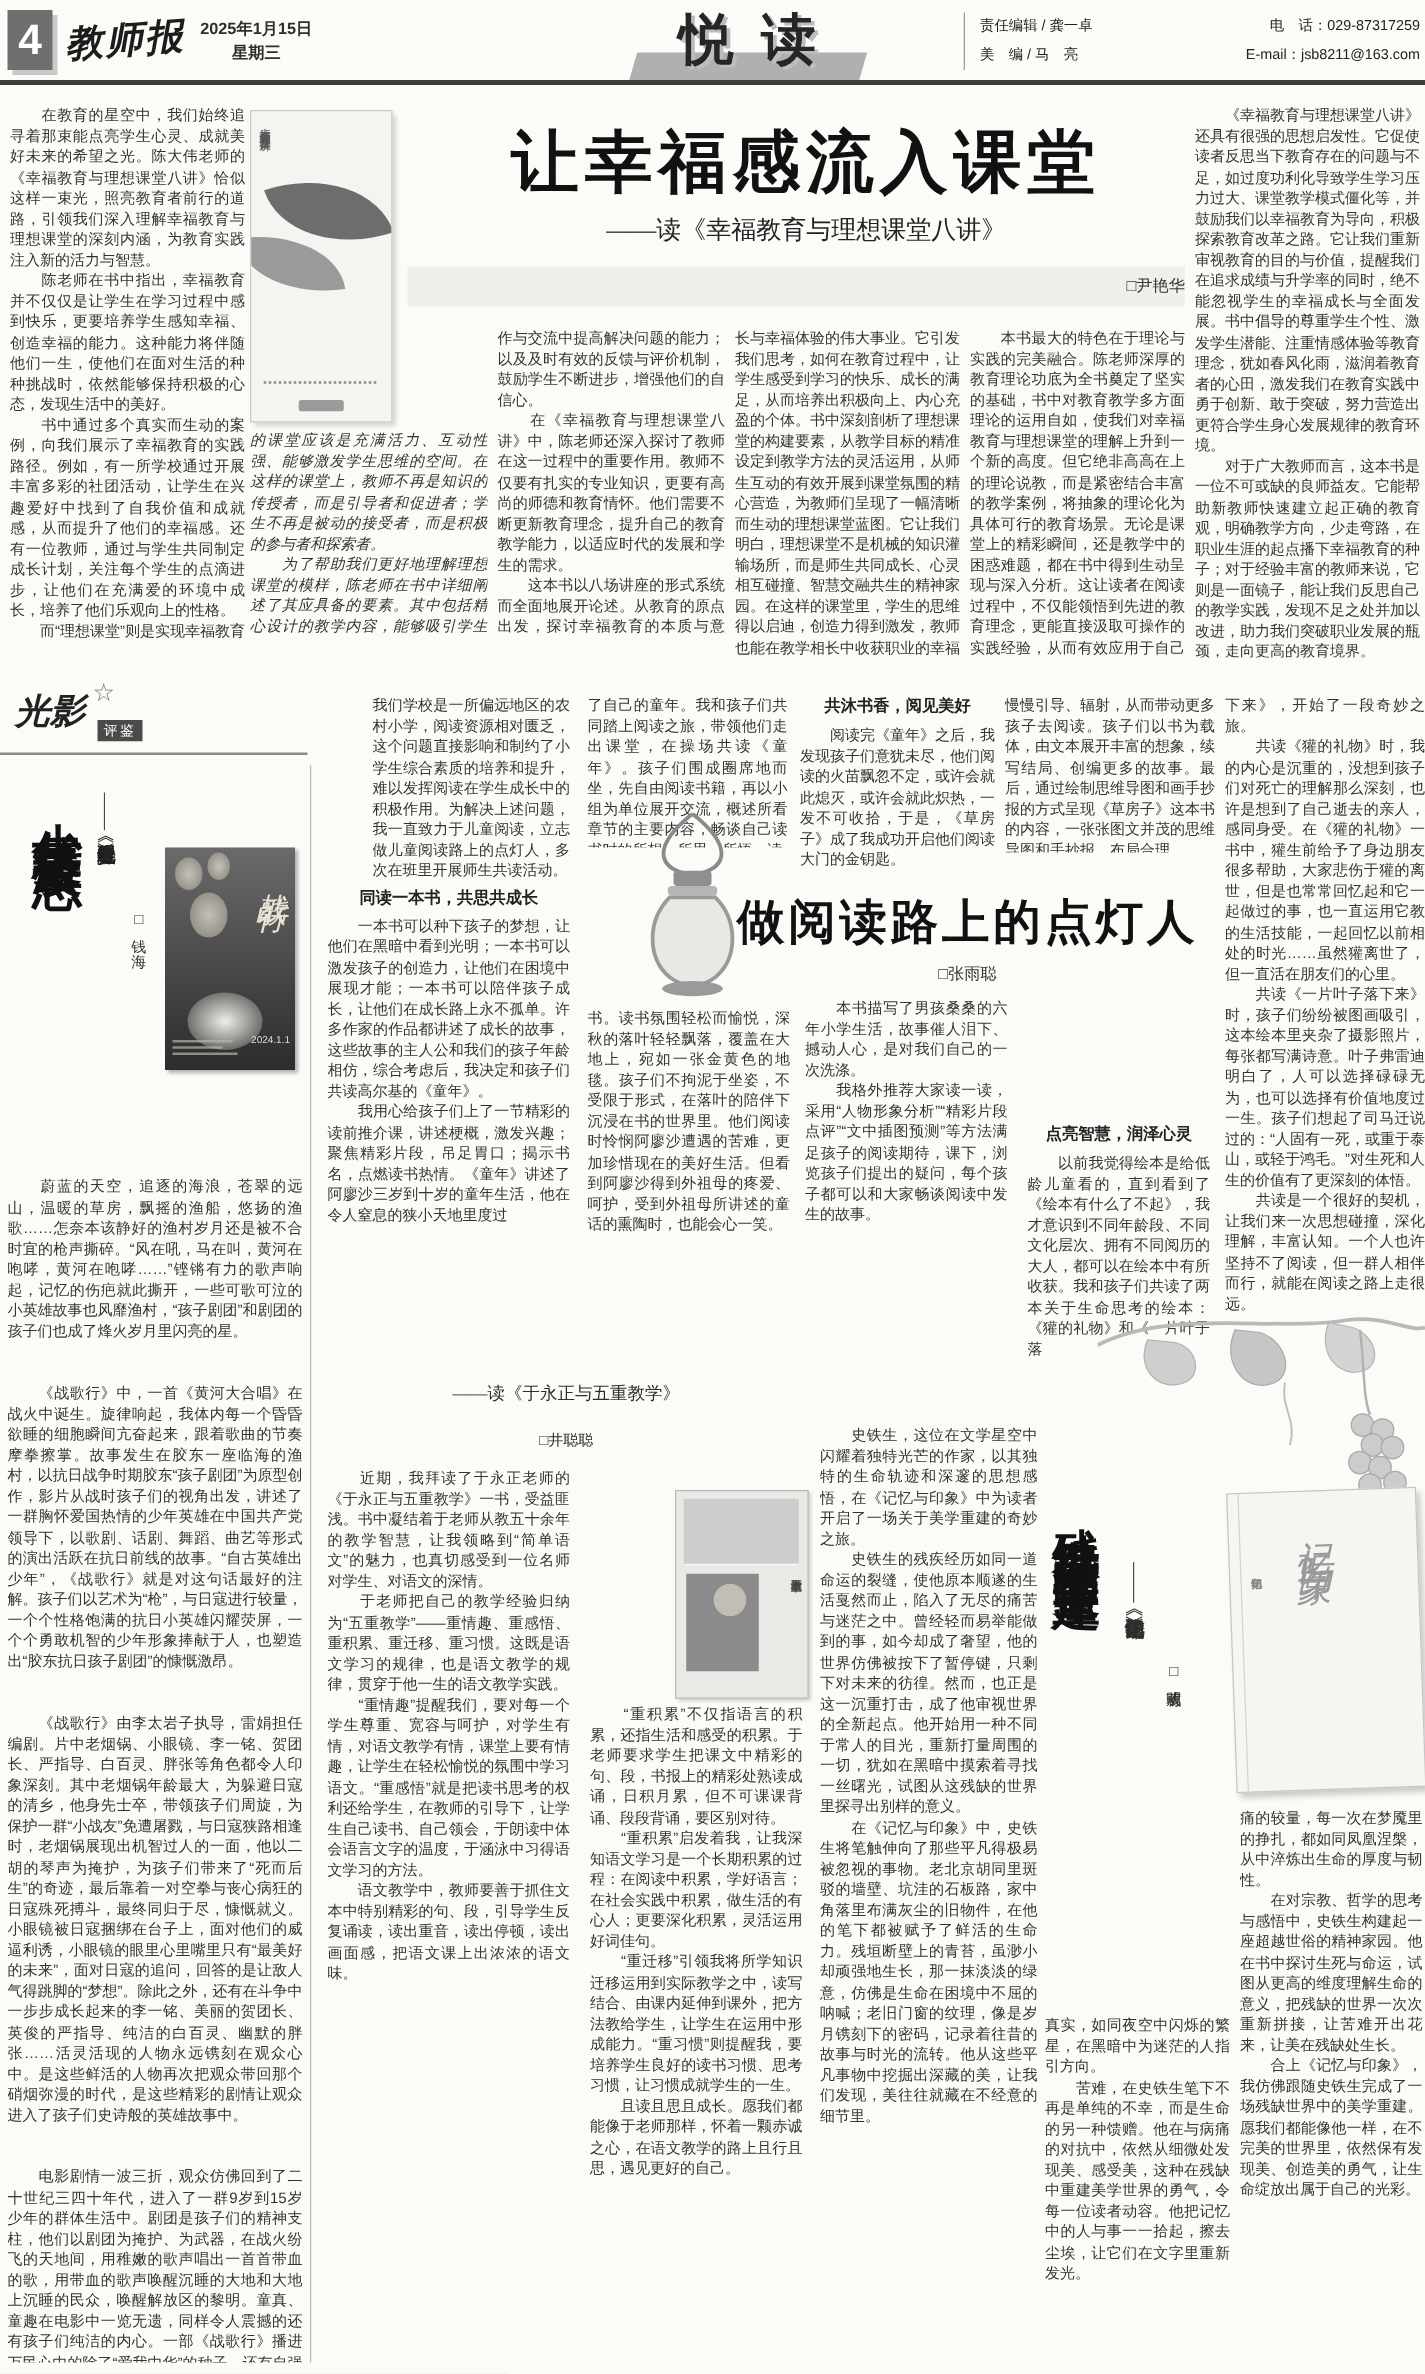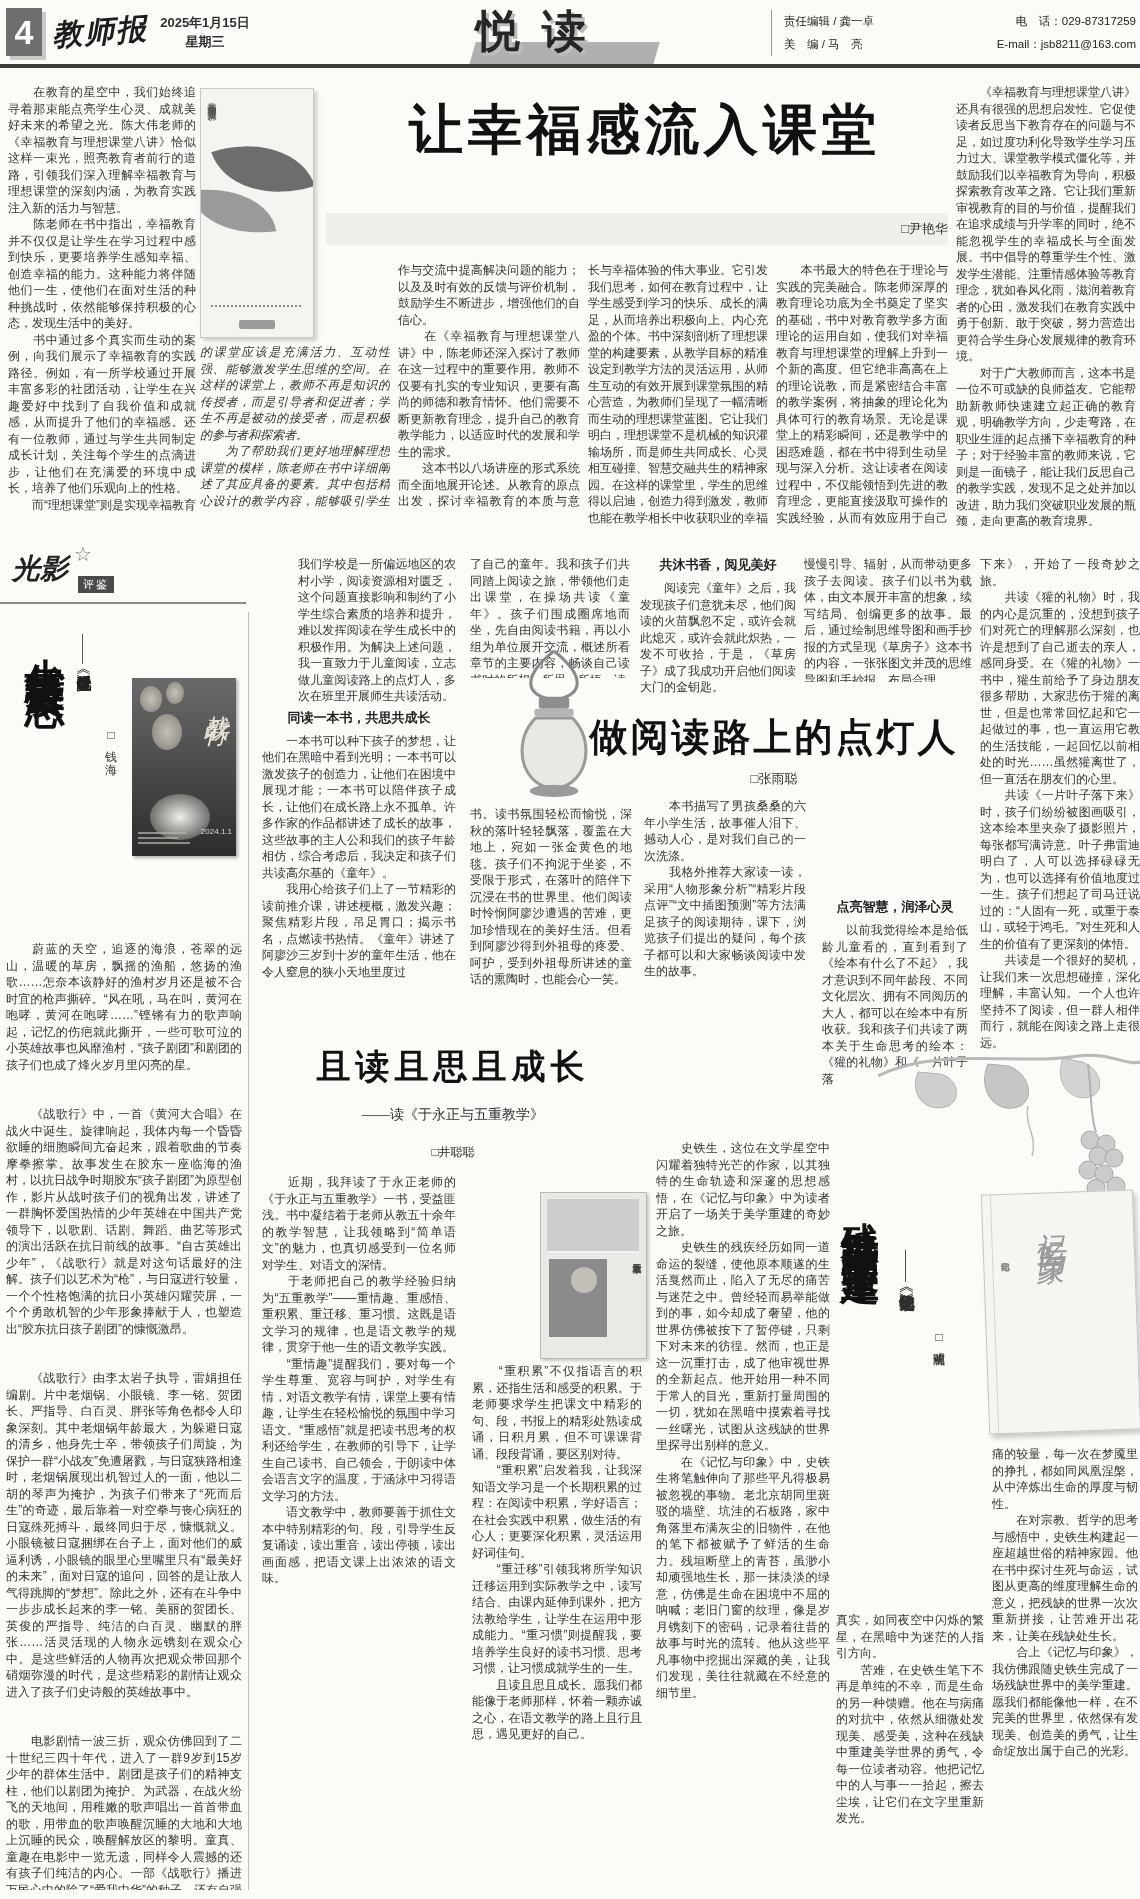--- a/index.html
+++ b/index.html
@@ -6,21 +6,21 @@
   #page{position:relative;width:1140px;height:1899px;background:#fbfbf8;margin:0 auto;overflow:hidden;
         font-family:"Liberation Sans",sans-serif;color:#2e2e2e;}
   .abs{position:absolute;}
   .bt{font-size:12px;line-height:16.5px;text-align:justify;white-space:pre-wrap;overflow:hidden;color:#333;}
   
   #pagenum{left:6px;top:8px;width:36px;height:48px;background:#6f6f6f;color:#fff;font-size:34px;font-weight:bold;
            text-align:center;line-height:48px;box-shadow:4px 4px 0 #c9c9c9;}
   #brand{left:52px;top:12px;font-family:"Liberation Serif",serif;font-style:italic;font-weight:bold;
          font-size:30px;transform:rotate(-4deg);letter-spacing:2px;color:#1c1c1c;}
   #dateblk{left:150px;top:13px;width:110px;text-align:center;font-weight:bold;font-size:13px;line-height:19px;}
-  #masthead{left:454px;top:2px;width:220px;height:70px;}
+  #masthead{left:488px;top:2px;width:220px;height:70px;text-align:center;}
   #mh-ribbon{position:absolute;left:18px;top:40px;width:184px;height:26px;background:#b0b0b0;transform:skewX(-16deg);}
   #mh-text{position:relative;font-size:44px;font-weight:bold;letter-spacing:22px;padding-left:22px;
            font-family:"Liberation Serif",serif;color:#262626;text-shadow:3px 3px 0 #bdbdbd;}
   #editorinfo{right:4px;top:10px;width:352px;height:46px;border-left:1px solid #999;padding-left:12px;
               font-size:11.5px;line-height:23px;color:#222;}
   .edrow{display:flex;justify-content:space-between;}
   #toprule{top:64px;left:0;width:1140px;height:4px;background:#3c3c3c;}
   
   #a1-col1{left:8px;top:84px;width:188px;height:430px;}
   #a1-book{left:200px;top:88px;width:112px;height:248px;background:#f4f4f0;border:1px solid #c9c9c9;
@@ -133,20 +133,21 @@
 　　书中通过多个真实而生动的案例，向我们展示了幸福教育的实践路径。例如，有一所学校通过开展丰富多彩的社团活动，让学生在兴趣爱好中找到了自我价值和成就感，从而提升了他们的幸福感。还有一位教师，通过与学生共同制定成长计划，关注每个学生的点滴进步，让他们在充满爱的环境中成长，培养了他们乐观向上的性格。
 　　而“理想课堂”则是实现幸福教育的重要场所。陈老师认为理想</div>
   <div class="abs" id="a1-book">
     <div id="a1-cover-title">幸福教育与理想课堂八讲</div>
     <div class="leaf1"></div>
     <div class="leaf2"></div>
     <div class="dotbar"></div>
     <div class="pubmark"></div>
   </div>
   <div class="abs" id="a1-title">让幸福感流入课堂</div>
+  <div class="abs" id="a1-sub">——读《幸福教育与理想课堂八讲》</div>
   <div class="abs" id="a1-authorband">□尹艳华</div>
   <div class="abs bt" id="a1-col2">的课堂应该是充满活力、互动性强、能够激发学生思维的空间。在这样的课堂上，教师不再是知识的传授者，而是引导者和促进者；学生不再是被动的接受者，而是积极的参与者和探索者。
 　　为了帮助我们更好地理解理想课堂的模样，陈老师在书中详细阐述了其应具备的要素。其中包括精心设计的教学内容，能够吸引学生的注意力，激发他们的好奇心；灵活多样的教学方法，如小组合作学习、项目式学习等，让学生在合</div>
   <div class="abs bt" id="a1-col3">作与交流中提高解决问题的能力；以及及时有效的反馈与评价机制，鼓励学生不断进步，增强他们的自信心。
 　　在《幸福教育与理想课堂八讲》中，陈老师还深入探讨了教师在这一过程中的重要作用。教师不仅要有扎实的专业知识，更要有高尚的师德和教育情怀。他们需要不断更新教育理念，提升自己的教育教学能力，以适应时代的发展和学生的需求。
 　　这本书以八场讲座的形式系统而全面地展开论述。从教育的原点出发，探讨幸福教育的本质与意义，让我们认识到教育绝不仅仅是知识的传授，更是关乎学生生命成</div>
   <div class="abs bt" id="a1-col4">长与幸福体验的伟大事业。它引发我们思考，如何在教育过程中，让学生感受到学习的快乐、成长的满足，从而培养出积极向上、内心充盈的个体。书中深刻剖析了理想课堂的构建要素，从教学目标的精准设定到教学方法的灵活运用，从师生互动的有效开展到课堂氛围的精心营造，为教师们呈现了一幅清晰而生动的理想课堂蓝图。它让我们明白，理想课堂不是机械的知识灌输场所，而是师生共同成长、心灵相互碰撞、智慧交融共生的精神家园。在这样的课堂里，学生的思维得以启迪，创造力得到激发，教师也能在教学相长中收获职业的幸福感与成就感。</div>
   <div class="abs bt" id="a1-col5">　　本书最大的特色在于理论与实践的完美融合。陈老师深厚的教育理论功底为全书奠定了坚实的基础，书中对教育教学多方面理论的运用自如，使我们对幸福教育与理想课堂的理解上升到一个新的高度。但它绝非高高在上的理论说教，而是紧密结合丰富的教学案例，将抽象的理论化为具体可行的教育场景。无论是课堂上的精彩瞬间，还是教学中的困惑难题，都在书中得到生动呈现与深入分析。这让读者在阅读过程中，不仅能领悟到先进的教育理念，更能直接汲取可操作的实践经验，从而有效应用于自己的课堂教学之中，实现教育教学质量的提升。</div>
   <div class="abs bt" id="a1-col6">　　《幸福教育与理想课堂八讲》还具有很强的思想启发性。它促使读者反思当下教育存在的问题与不足，如过度功利化导致学生学习压力过大、课堂教学模式僵化等，并鼓励我们以幸福教育为导向，积极探索教育改革之路。它让我们重新审视教育的目的与价值，提醒我们在追求成绩与升学率的同时，绝不能忽视学生的幸福成长与全面发展。书中倡导的尊重学生个性、激发学生潜能、注重情感体验等教育理念，犹如春风化雨，滋润着教育者的心田，激发我们在教育实践中勇于创新、敢于突破，努力营造出更符合学生身心发展规律的教育环境。
 　　对于广大教师而言，这本书是一位不可或缺的良师益友。它能帮助新教师快速建立起正确的教育观，明确教学方向，少走弯路，在职业生涯的起点播下幸福教育的种子；对于经验丰富的教师来说，它则是一面镜子，能让我们反思自己的教学实践，发现不足之处并加以改进，助力我们突破职业发展的瓶颈，走向更高的教育境界。</div>
@@ -229,21 +230,20 @@
         <circle cx="226" cy="138" r="9"></circle>
       <circle cx="238" cy="150" r="9"></circle>
         <circle cx="218" cy="152" r="9"></circle>
         <circle cx="230" cy="166" r="9"></circle>
       <circle cx="222" cy="180" r="8"></circle>
         <circle cx="234" cy="192" r="7"></circle>
     </g>
     <path d="M150 70 C146 90 160 100 154 120" fill="none" stroke="#bcbcbc" stroke-width="1.5"></path>
   </svg>
 
-  <div class="abs" id="gr-title">且读且思且成长</div>
   <div class="abs" id="gr-sub">——读《于永正与五重教学》</div>
   <div class="abs" id="gr-author">□井聪聪</div>
   <div class="abs bt" id="gr-col1">　　近期，我拜读了于永正老师的《于永正与五重教学》一书，受益匪浅。书中凝结着于老师从教五十余年的教学智慧，让我领略到“简单语文”的魅力，也真切感受到一位名师对学生、对语文的深情。
 　　于老师把自己的教学经验归纳为“五重教学”——重情趣、重感悟、重积累、重迁移、重习惯。这既是语文学习的规律，也是语文教学的规律，贯穿于他一生的语文教学实践。
 　　“重情趣”提醒我们，要对每一个学生尊重、宽容与呵护，对学生有情，对语文教学有情，课堂上要有情趣，让学生在轻松愉悦的氛围中学习语文。“重感悟”就是把读书思考的权利还给学生，在教师的引导下，让学生自己读书、自己领会，于朗读中体会语言文字的温度，于涵泳中习得语文学习的方法。
 　　语文教学中，教师要善于抓住文本中特别精彩的句、段，引导学生反复诵读，读出重音，读出停顿，读出画面感，把语文课上出浓浓的语文味。</div>
   <div class="abs" id="gr-book">
     <div id="gr-book-img"></div>
     <div id="gr-book-photo">
       <div id="gr-book-head"></div>

